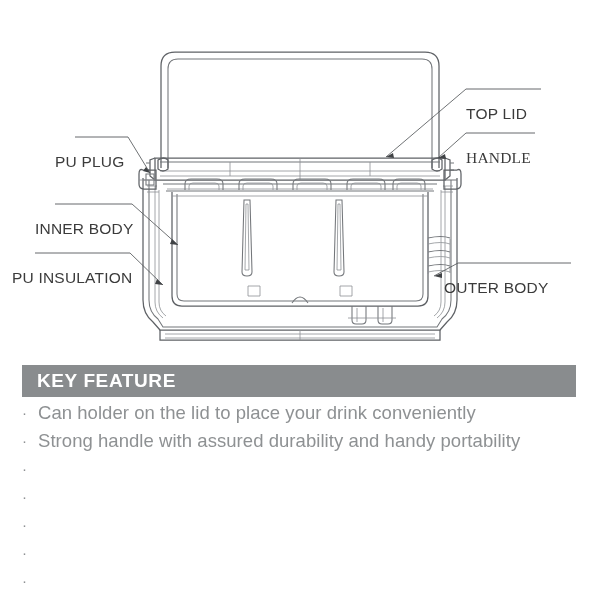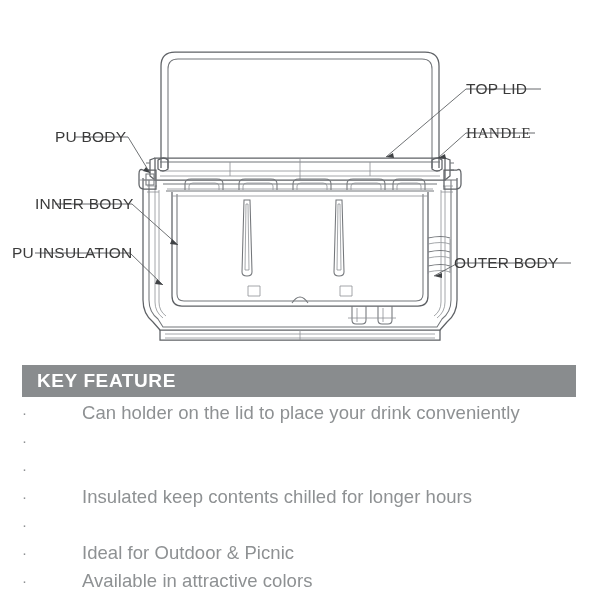--- a/index.html
+++ b/index.html
@@ -20,20 +20,21 @@
   #diagram-svg{display:block;width:600px;height:352px;}
 
   .callout-label{
     position:absolute;
     font-family:"Liberation Sans", sans-serif;
     font-size:15.5px;
     letter-spacing:0.2px;
     color:#3b3b3b;
     white-space:nowrap;
     line-height:1;
+    margin-top:25px;
   }
 
   
   #features{
     position:absolute;
     left:8px;top:352px;width:600px;height:248px;
   }
   #feature-header-bar{
     position:absolute;
     left:14px;top:13px;
@@ -66,21 +67,21 @@
     height:28px;
     letter-spacing:0.05px;
   }
   .bullet-dot{
     width:16px;
     flex:0 0 16px;
     font-size:15px;
     color:#8e9193;
     line-height:1.15;
   }
-  .bullet-text{flex:1 1 auto;margin-left:44px;}
+  .bullet-text{flex:1 1 auto;}
 </style>
 </head>
 <body>
 
 <div id="page">
 
   <div id="diagram-area">
 
     <svg id="diagram-svg" viewBox="0 0 600 352" xmlns="http://www.w3.org/2000/svg">
       <defs>
@@ -242,58 +243,56 @@
         </g>
 
         <g>
           <path class="ul" d="M458,263 L571,263"></path>
           <path class="ld" d="M458,263 L434,276"></path>
           <path class="ar" d="M434,276 l8,-3 l0,5 z"></path>
         </g>
       </g>
     </svg>
 
-    <div class="callout-label" style="left:55px;top:129px;">PU BODY</div>
+    <div class="callout-label" style="left:55px;top:129px;">PU PLUG</div>
 
     <div class="callout-label" style="left:12px;top:245px;">PU INSULATION</div>
 
     <div class="callout-label" style="left:35px;top:196px;">INNER BODY</div>
 
     <div class="callout-label" style="left:466px;top:81px;">TOP LID</div>
 
     <div class="callout-label" style="left:466px;top:125px;font-family:Liberation Serif, serif;">HANDLE</div>
 
-    <div class="callout-label" style="left:454px;top:255px;">OUTER BODY</div>
+    <div class="callout-label" style="left:444px;top:255px;">OUTER BODY</div>
   </div>
 
   <div id="features">
     <div id="feature-header-bar"></div>
     <div id="feature-header-title">KEY FEATURE</div>
 
     <ul id="feature-list">
       <li>
         <span class="bullet-dot">·</span>
         <span class="bullet-text">Can holder on the lid to place your drink conveniently</span>
       </li>
       <li>
         <span class="bullet-dot">·</span>
-      </li>
-      <li>
-        <span class="bullet-dot">·</span>
-      </li>
-      <li>
-        <span class="bullet-dot">·</span>
-        <span class="bullet-text">Insulated keep contents chilled for longer hours</span>
-      </li>
-      <li>
-        <span class="bullet-dot">·</span>
-      </li>
-      <li>
-        <span class="bullet-dot">·</span>
-        <span class="bullet-text">Ideal for Outdoor &amp; Picnic</span>
-      </li>
-      <li>
-        <span class="bullet-dot">·</span>
-        <span class="bullet-text">Available in attractive colors</span>
+        <span class="bullet-text">Strong handle with assured durability and handy portability</span>
+      </li>
+      <li>
+        <span class="bullet-dot">·</span>
+      </li>
+      <li>
+        <span class="bullet-dot">·</span>
+      </li>
+      <li>
+        <span class="bullet-dot">·</span>
+      </li>
+      <li>
+        <span class="bullet-dot">·</span>
+      </li>
+      <li>
+        <span class="bullet-dot">·</span>
       </li>
     </ul>
   </div>
 </div>
 
 </body></html>

